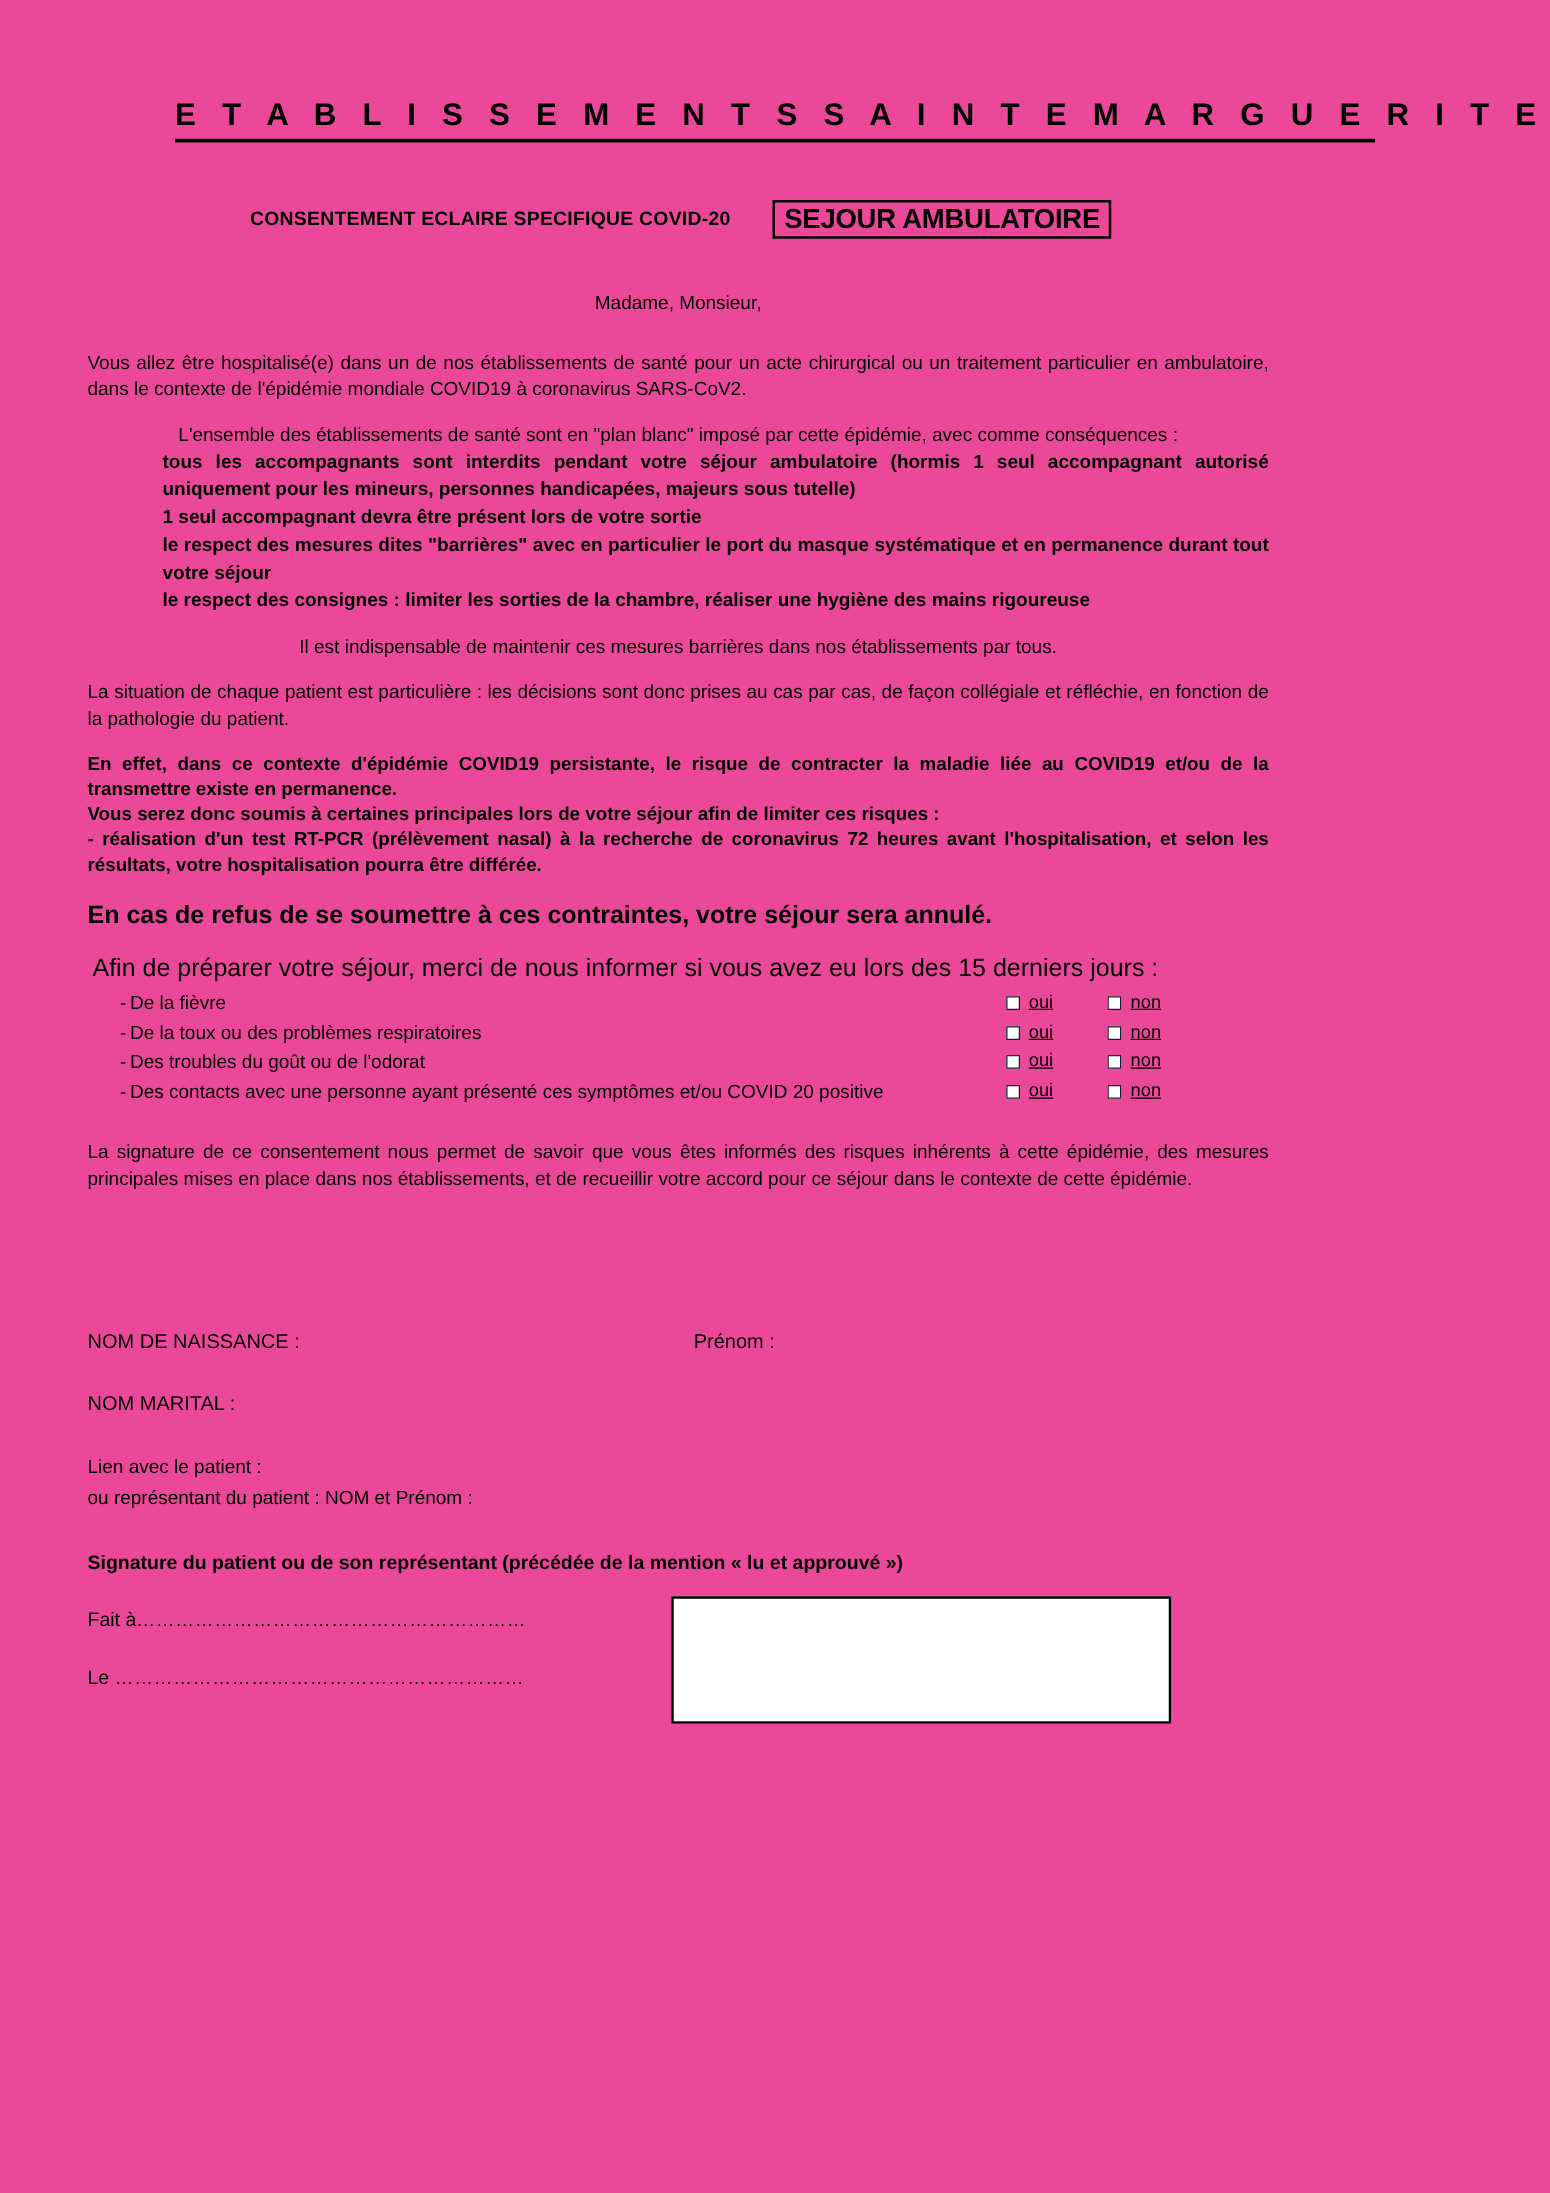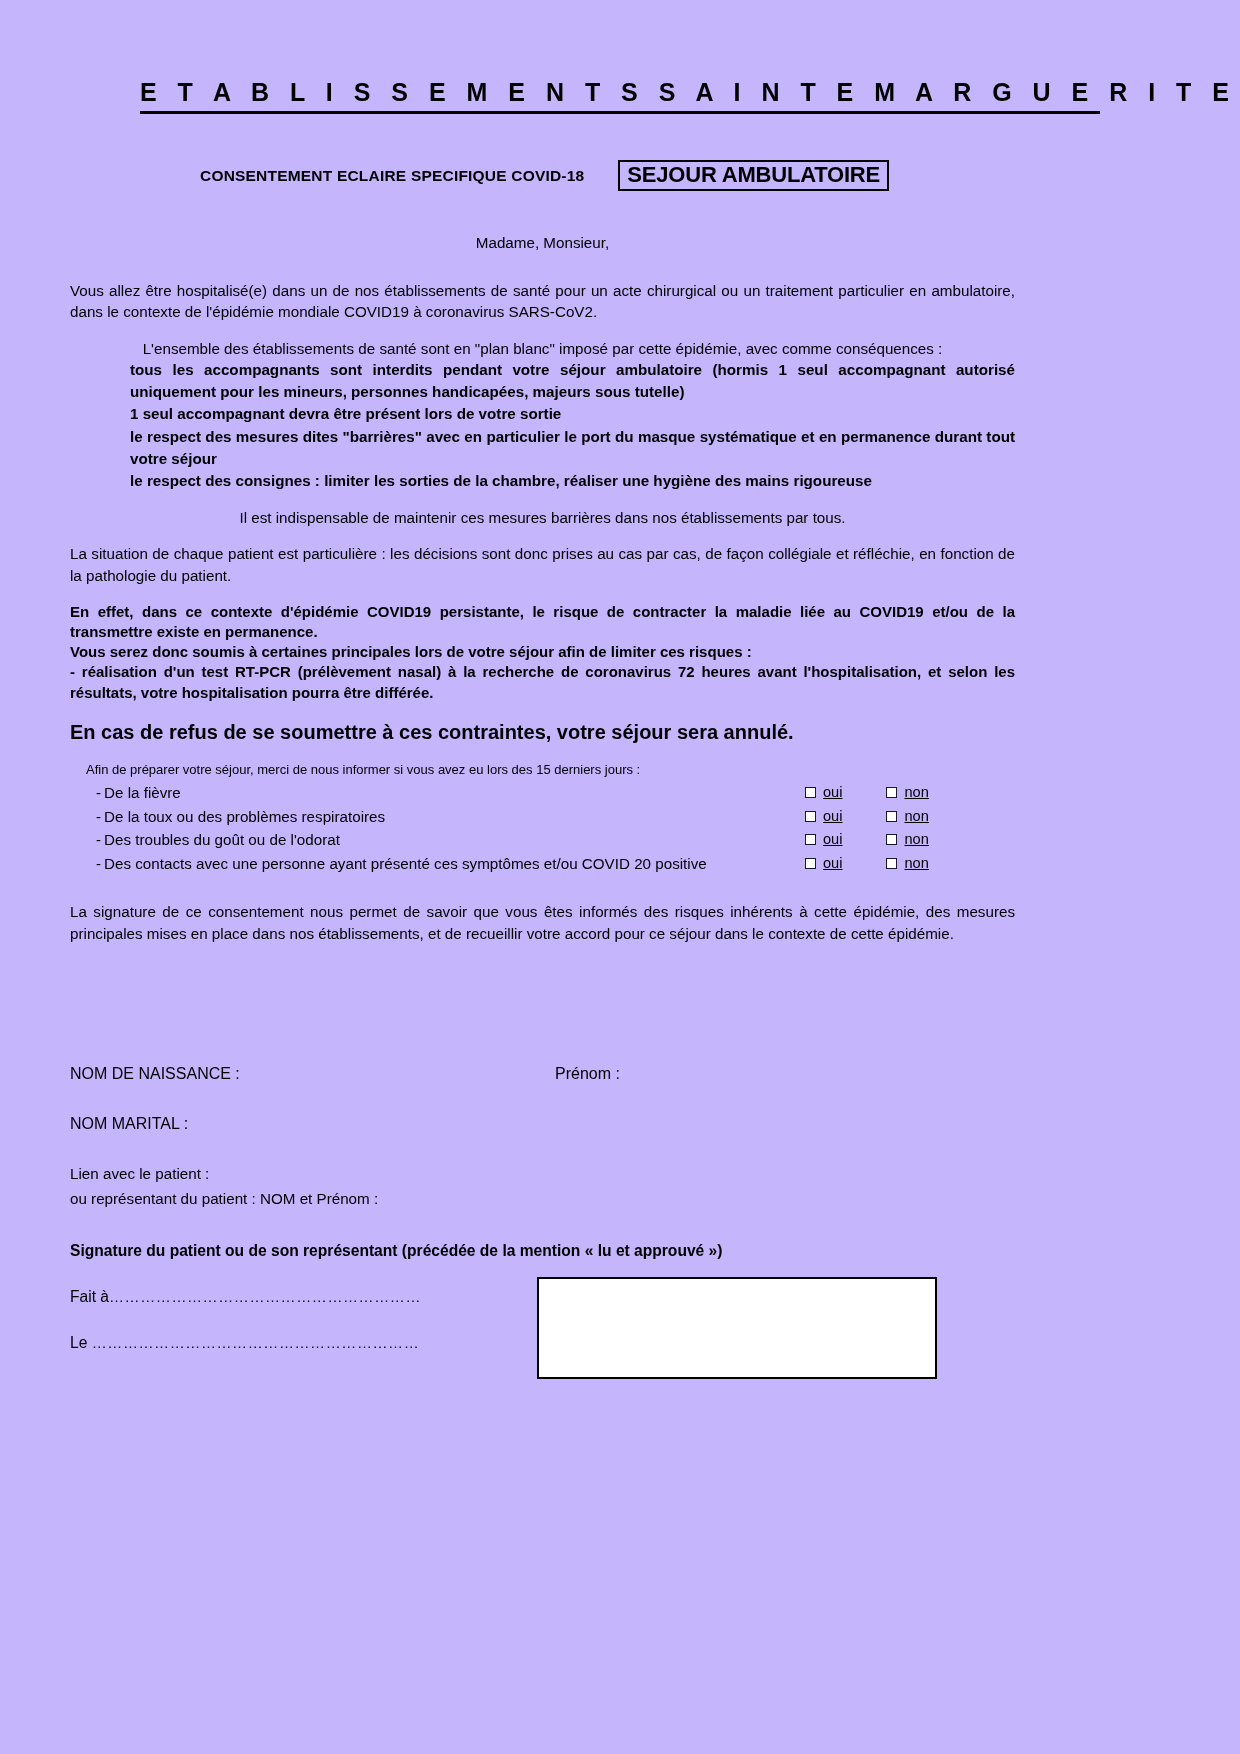--- a/index.html
+++ b/index.html
@@ -14,21 +14,21 @@
     font-family: "Liberation Sans", sans-serif;
     color: #000000;
     overflow: hidden;
   }
 
   .page {
     position: absolute;
     left: 0; top: 0;
     width: 1240px;
     height: 1754px;
-    background: #c4b5fd;
+    background: #ec4899;
   }
 
   
   .doc-title {
     position: absolute;
     left: 140px;
     top: 78px;
     width: 960px;
     text-align: center;
     font-size: 25px;
@@ -105,23 +105,23 @@
   .bold-block .ln { display: block; }
   .bold-line {
     font-size: 20px;
     font-weight: bold;
     line-height: 1.4;
     margin: 0 0 15px 0;
   }
 
   
   .check-intro {
-    font-size: 13px;
+    font-size: 20px;
     line-height: 1.42;
-    margin: 0 0 2px 16px;
+    margin: 0 0 2px 4px;
   }
   .check-list { margin: 0; padding: 0; list-style: none; }
   .check-row {
     display: flex;
     align-items: baseline;
     font-size: 15.2px;
     line-height: 1.55;
     position: relative;
   }
   .dash {
@@ -216,21 +216,21 @@
   }
 </style>
 </head>
 <body>
 
 <div class="page">
 
   <div class="doc-title">E T A B L I S S E M E N T S   S A I N T E   M A R G U E R I T E</div>
 
   <div class="subtitle-row">
-    <div class="subtitle-text">CONSENTEMENT ECLAIRE SPECIFIQUE COVID-18</div>
+    <div class="subtitle-text">CONSENTEMENT ECLAIRE SPECIFIQUE COVID-20</div>
     <div class="stay-box">SEJOUR AMBULATOIRE</div>
   </div>
 
   <div class="body-wrap">
 
     <p class="p nojust salutation">Madame, Monsieur,</p>
 
     <p class="p">Vous allez être hospitalisé(e) dans un de nos établissements de santé pour un acte chirurgical ou un traitement particulier en ambulatoire, dans le contexte de l'épidémie mondiale COVID19 à coronavirus SARS-CoV2.</p>
 
     <p class="p nojust tight">L'ensemble des établissements de santé sont en "plan blanc" imposé par cette épidémie, avec comme conséquences :</p>

